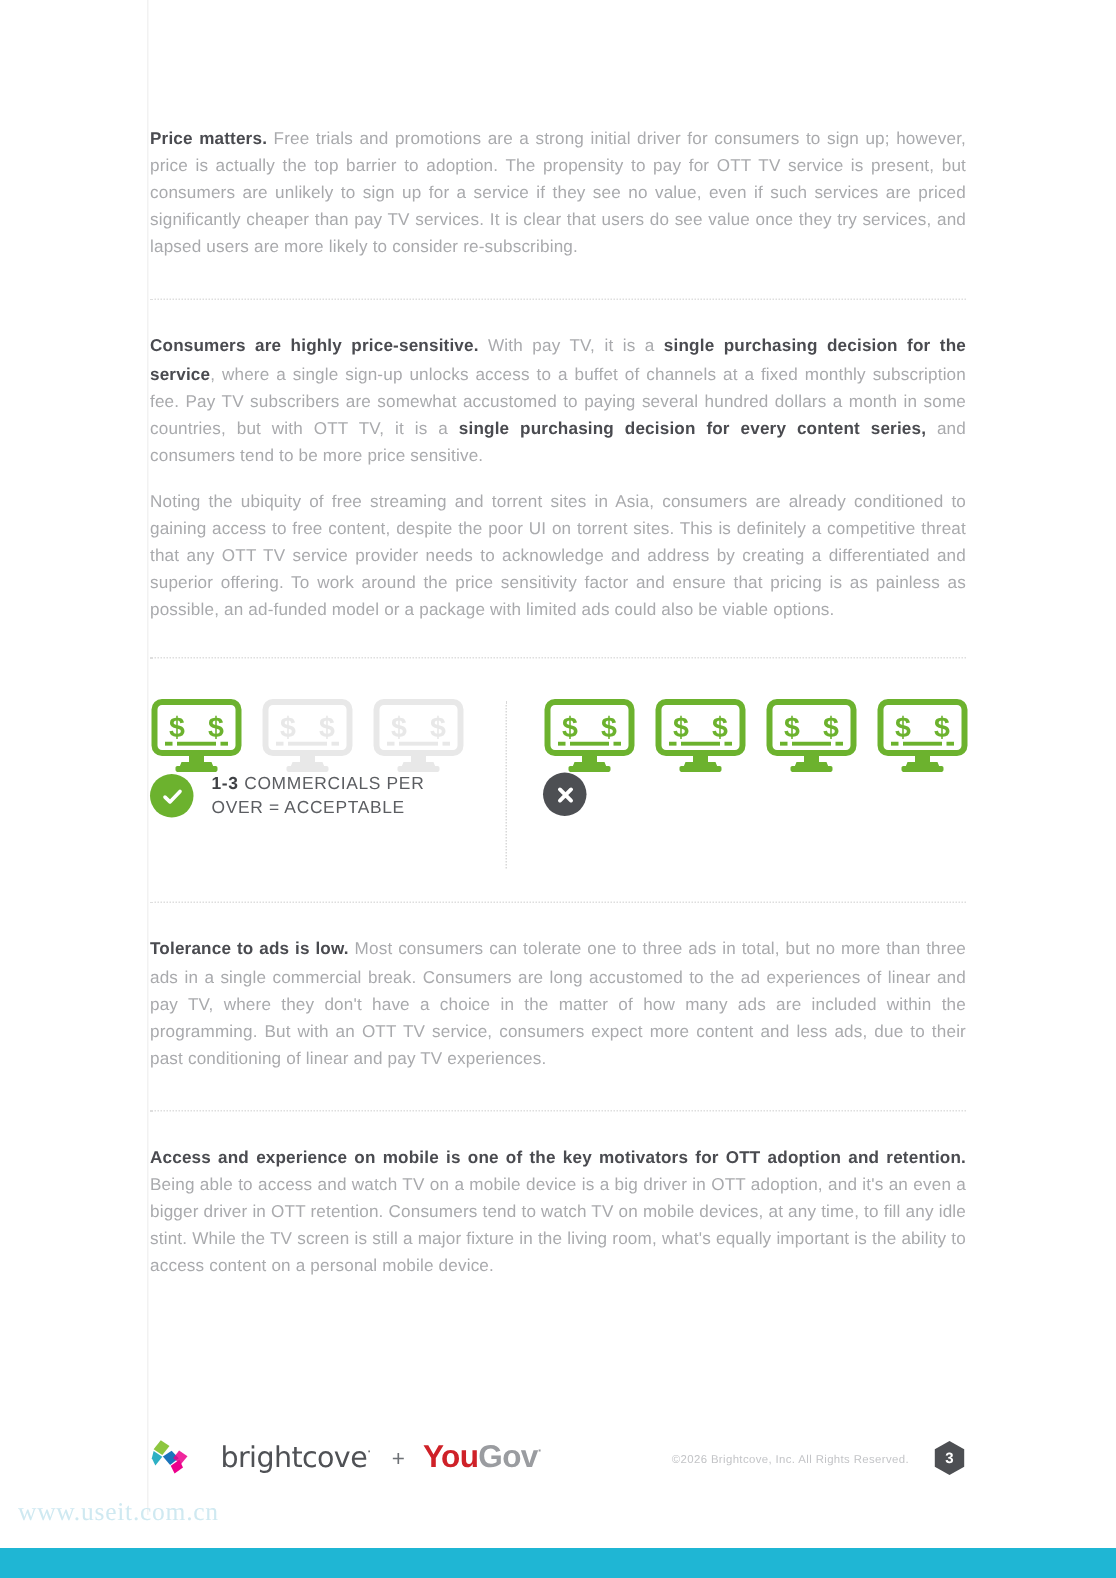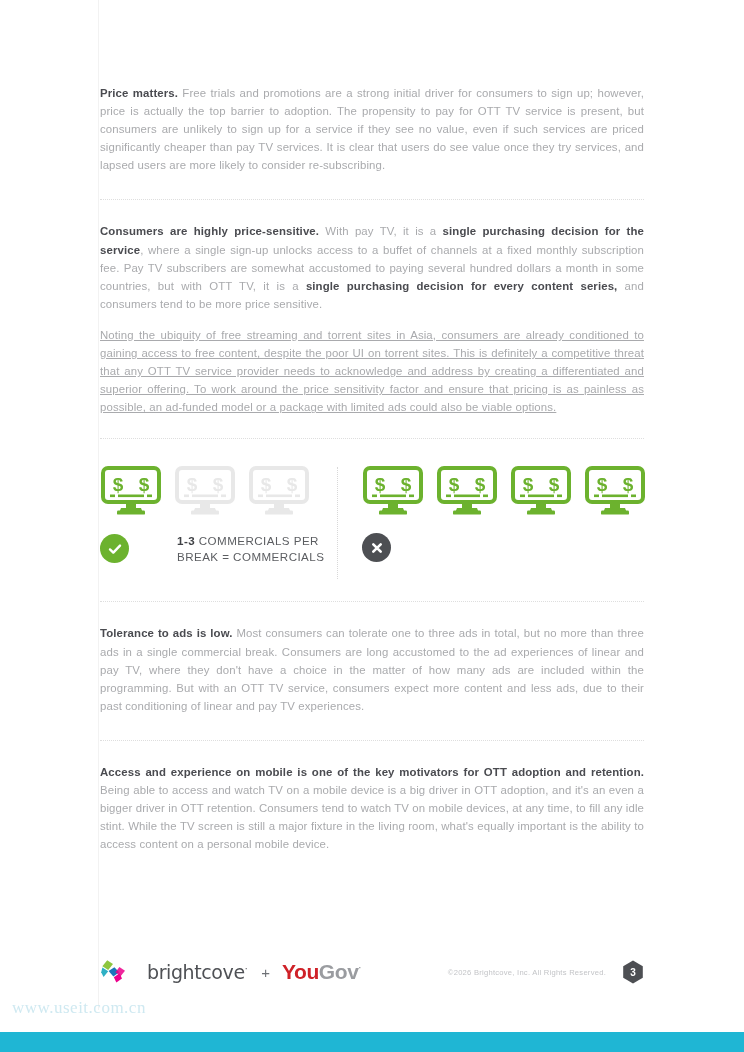--- a/index.html
+++ b/index.html
@@ -62,21 +62,21 @@
 
   p.body {
     margin: 0;
     font-size: 11.4px;
     line-height: 18.1px;
     color: #a9aaad;
     text-align: justify;
     letter-spacing: 0.12px;
     font-weight: 400;
   }
-  p.body + p.body { margin-top: 12px; text-decoration: underline; }
+  p.body + p.body { margin-top: 12px; }
   p.body b {
     color: #4a4b50;
     font-weight: 700;
   }
 
   .sep {
     height: 0;
     border-top: 1px dotted #dedede;
     margin: 22px 0 0 0;
   }
@@ -106,22 +106,20 @@
   }
   .monitor {
     width: 62px;
     height: 50px;
     display: block;
   }
 
   .caption-row {
     display: flex;
     align-items: center;
-    margin-top: 18px;
-    gap: 36px;
   }
   .badge {
     width: 29px;
     height: 29px;
     border-radius: 50%;
     flex: 0 0 29px;
     display: flex;
     align-items: center;
     justify-content: center;
     margin-right: 12px;
@@ -290,21 +288,21 @@
         </div>
 
         <div class="caption-row">
           <div class="badge ok">
             <svg width="16" height="16" viewBox="0 0 16 16">
               <path d="M3 8.4 L6.3 11.6 L13 4.6" fill="none" stroke="#ffffff" stroke-width="2.4" stroke-linecap="round" stroke-linejoin="round"></path>
             </svg>
           </div>
           <div class="caption-text">
             <span><b>1-3</b><span> COMMERCIALS PER</span></span><br>
-            <span>BREAK = COMMERCIALS</span>
+            <span>OVER = ACCEPTABLE</span>
           </div>
         </div>
       </div>
 
       <div class="info-group" id="group-right">
         <div class="monitor-row">
 
           <svg class="monitor" viewBox="0 0 62 50">
             <g fill="none" stroke="#6cb22e" stroke-width="4">
               <rect x="3" y="3" width="56" height="34" rx="5" ry="5"></rect>

